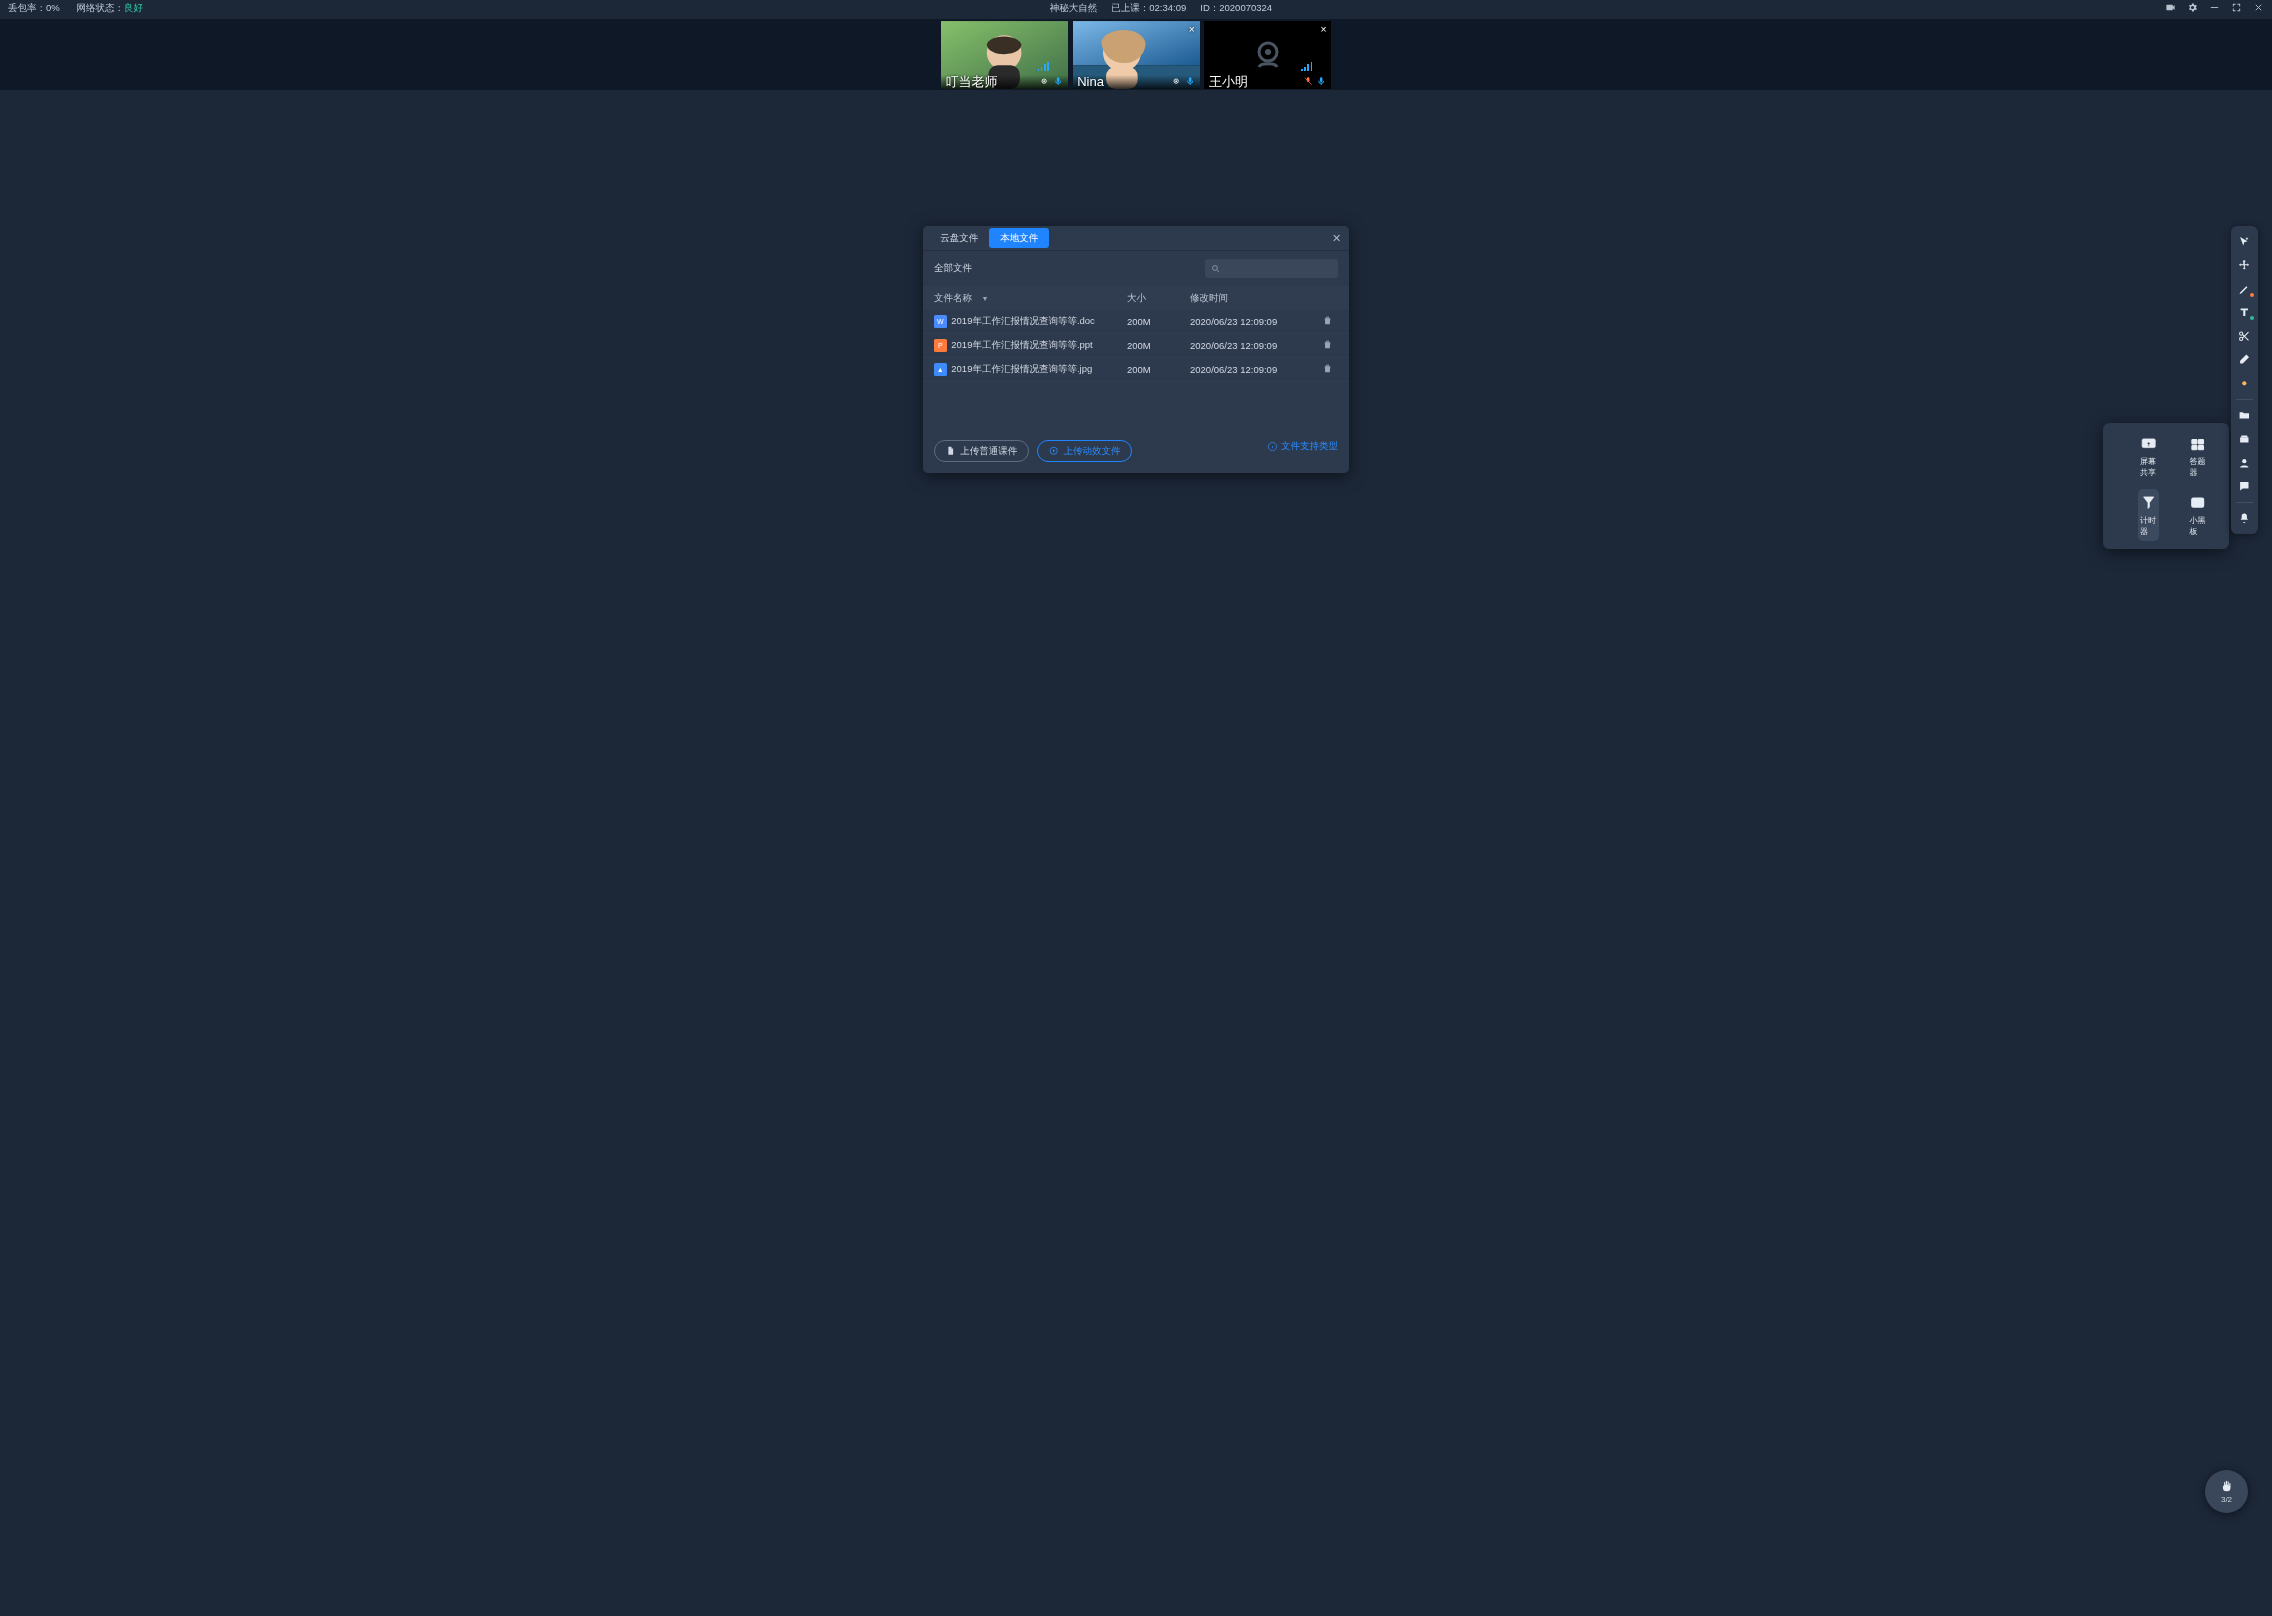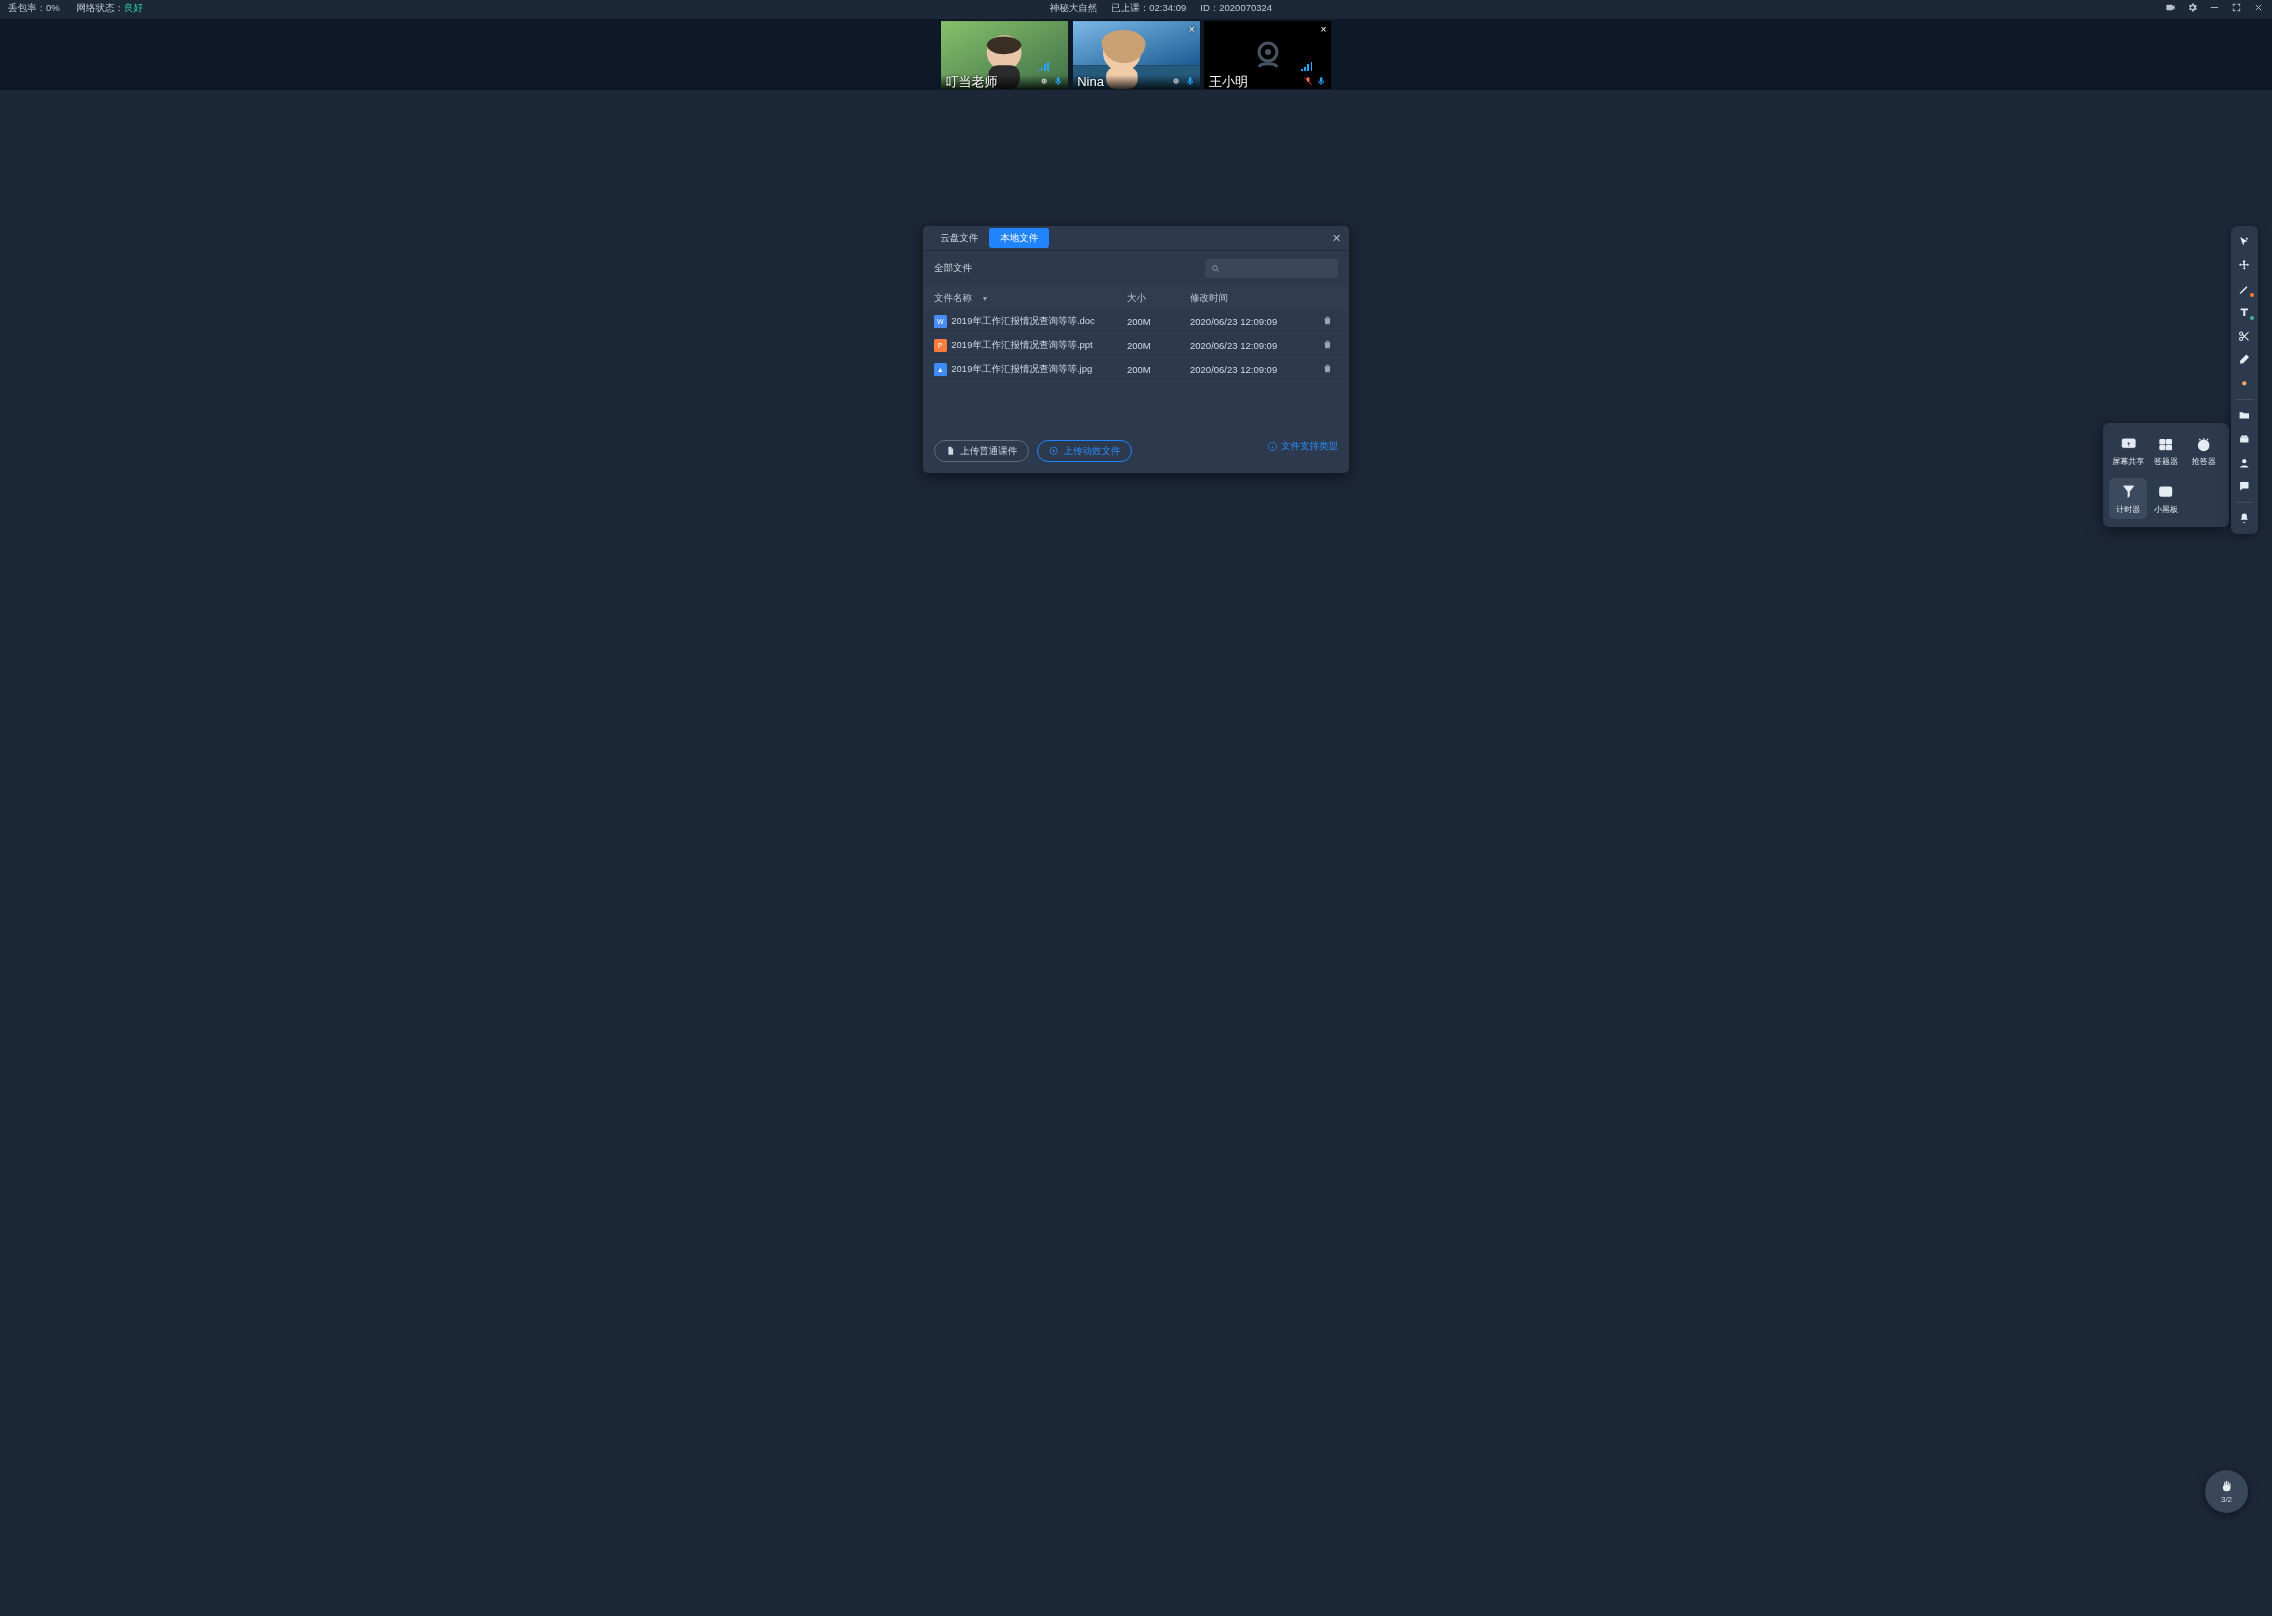--- a/index.html
+++ b/index.html
@@ -126,22 +126,22 @@
   .linkish svg { width:11px; height:11px; fill:none; stroke:#2a8dff; stroke-width:1.5; }
 
   
   .popover {
     position:absolute; right:43px; top:423px; width:126px;
     background:#2d3a4d; border-radius:6.3px; padding:8px 6.3px;
     box-shadow:0 3.2px 16px rgba(0,0,0,0.5);
     display:grid; grid-template-columns:repeat(3,1fr); row-gap:6.3px;
   }
   .popover .tool {
-    display:flex; flex-direction:column; align-items:center; gap:3.2px;
-    padding:4.7px 1.6px; border-radius:4.7px; cursor:pointer;
+    display:flex; flex-direction:column; gap:3.2px;
+    padding:4.7px 1.6px; border-radius:4.7px; cursor:pointer;margin-left:29px;
   }
   .popover .tool.active { background:#3c4a60; }
   .popover .tool svg { width:17.4px; height:17.4px; fill:#e6ecf3; stroke:#e6ecf3; }
   .popover .tool span { font-size:8px; color:#e0e6ee; }
 
   
   .toolbar {
     position:absolute; right:14px; top:226px; width:27px;
     background:#2d3a4d; border-radius:6.3px; padding:4.7px 0;
     display:flex; flex-direction:column; align-items:center; gap:1.6px;

